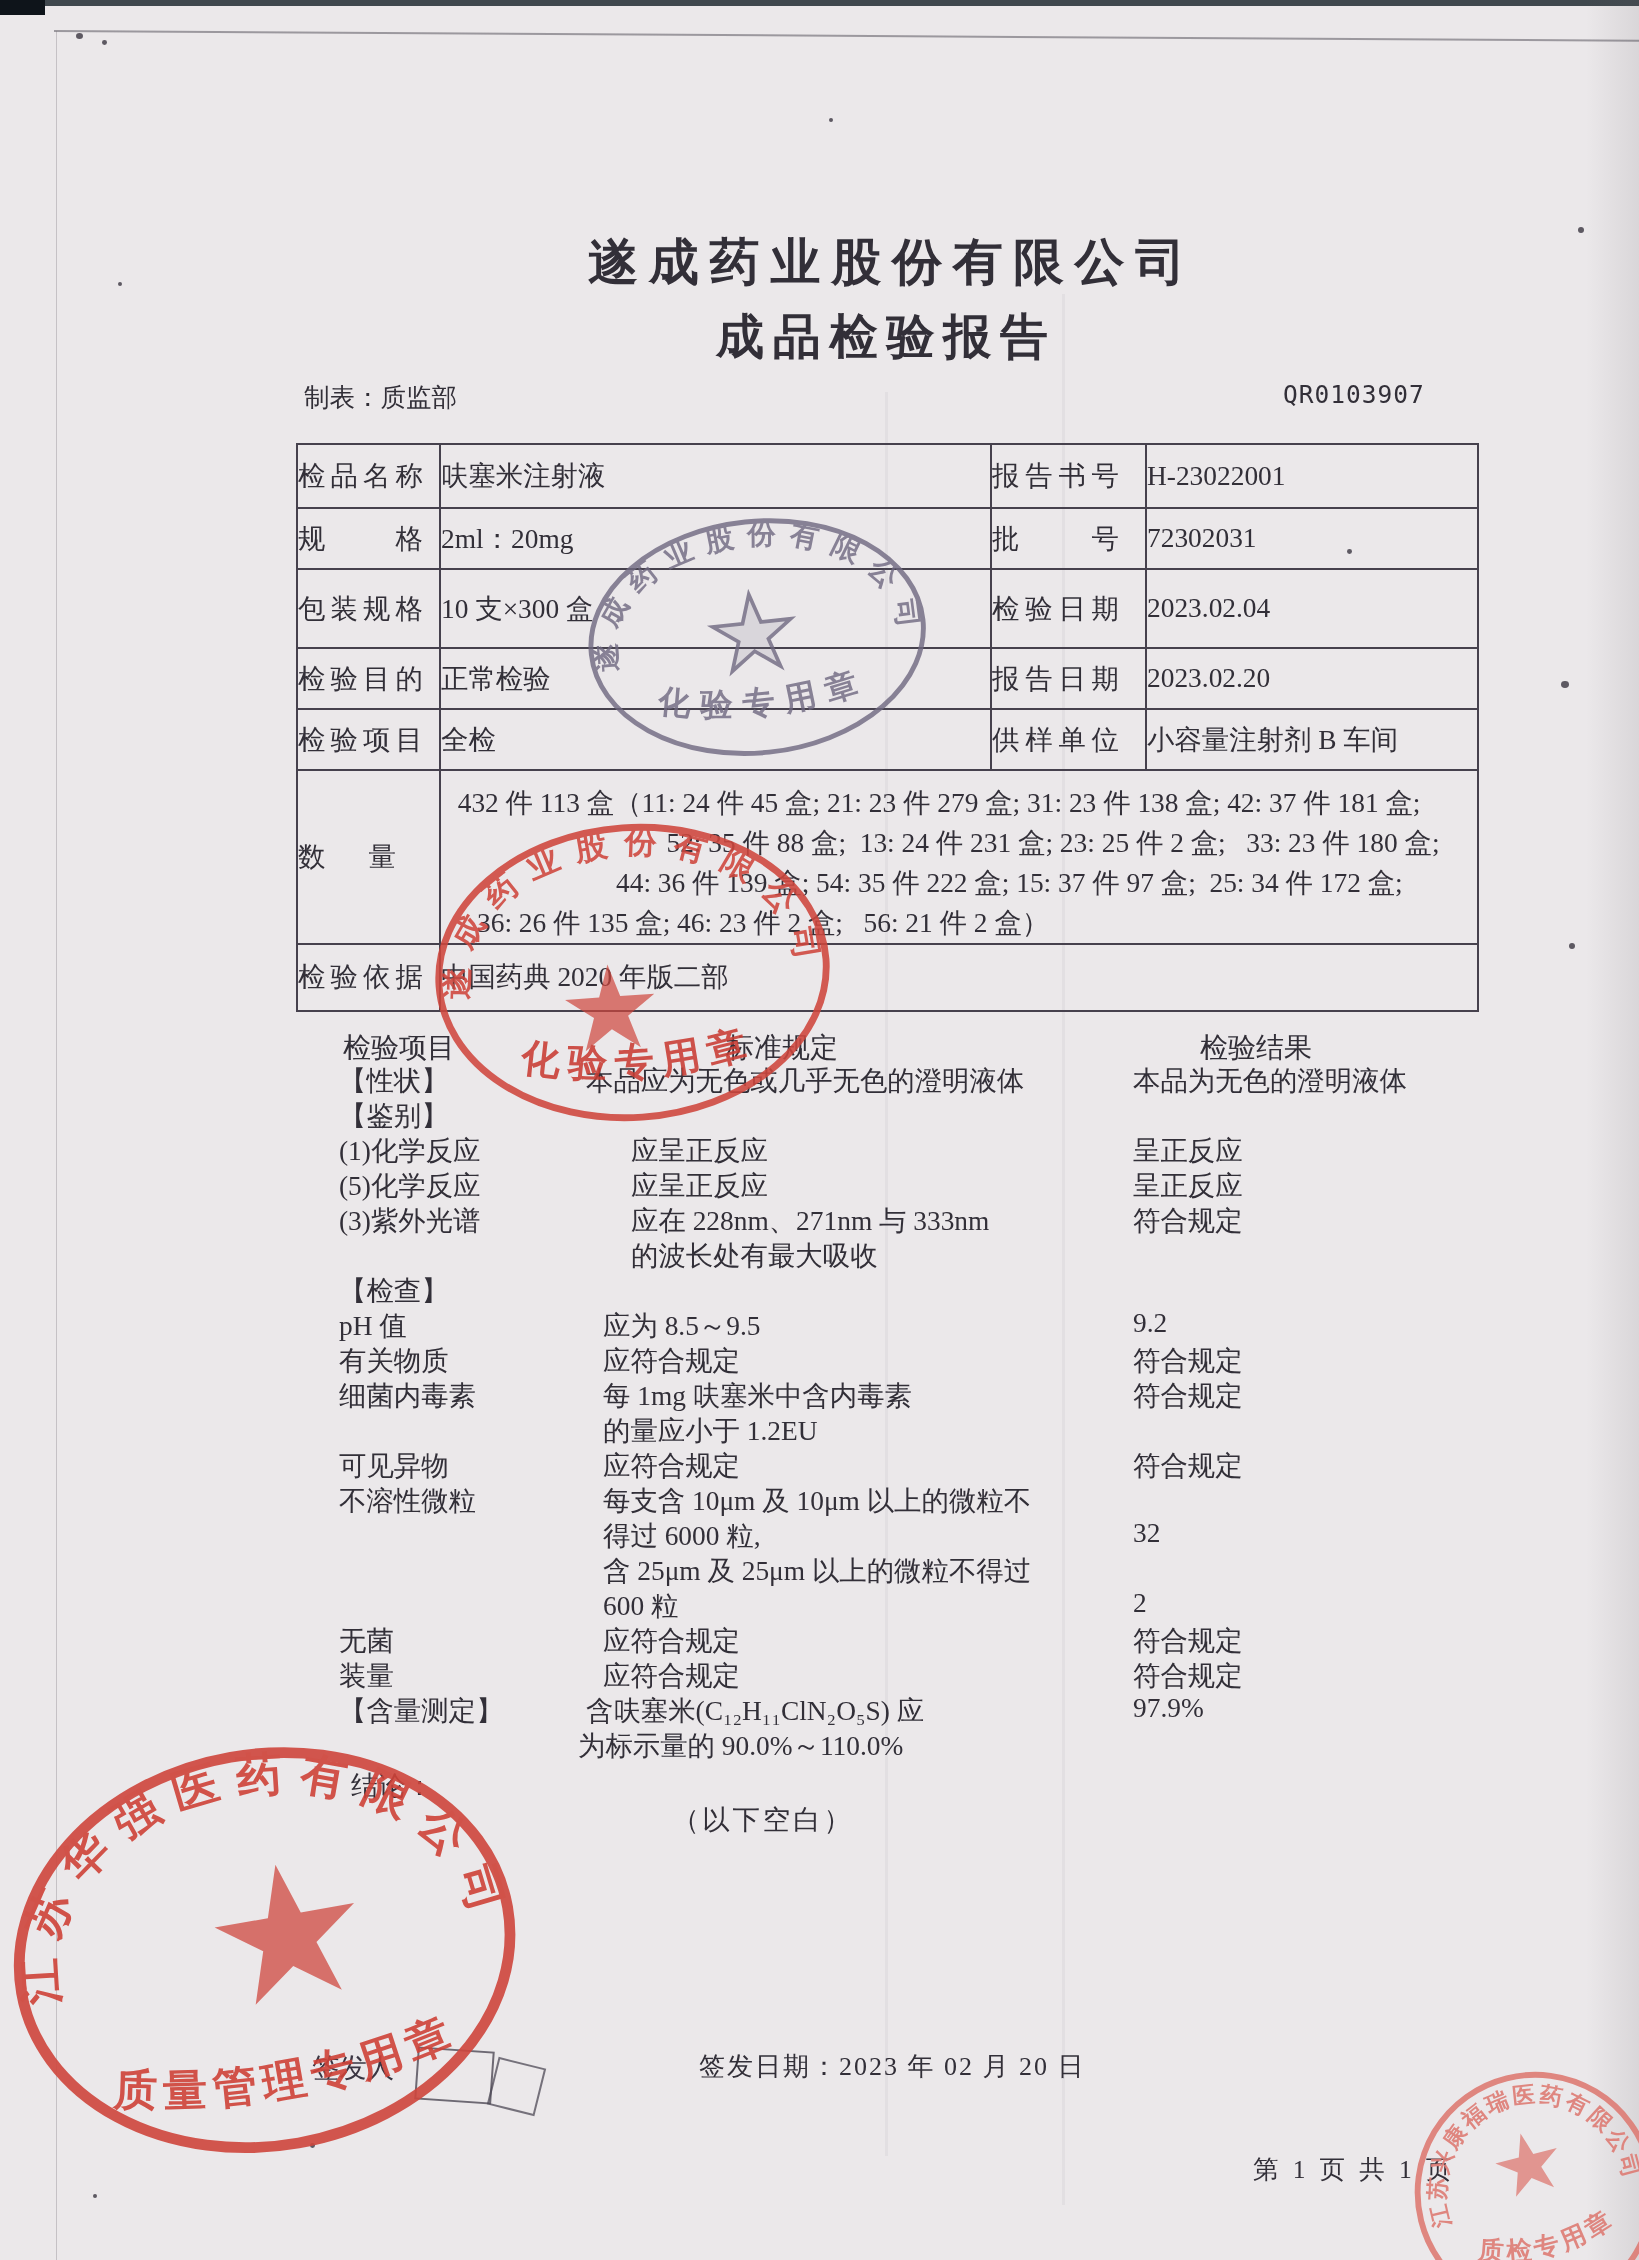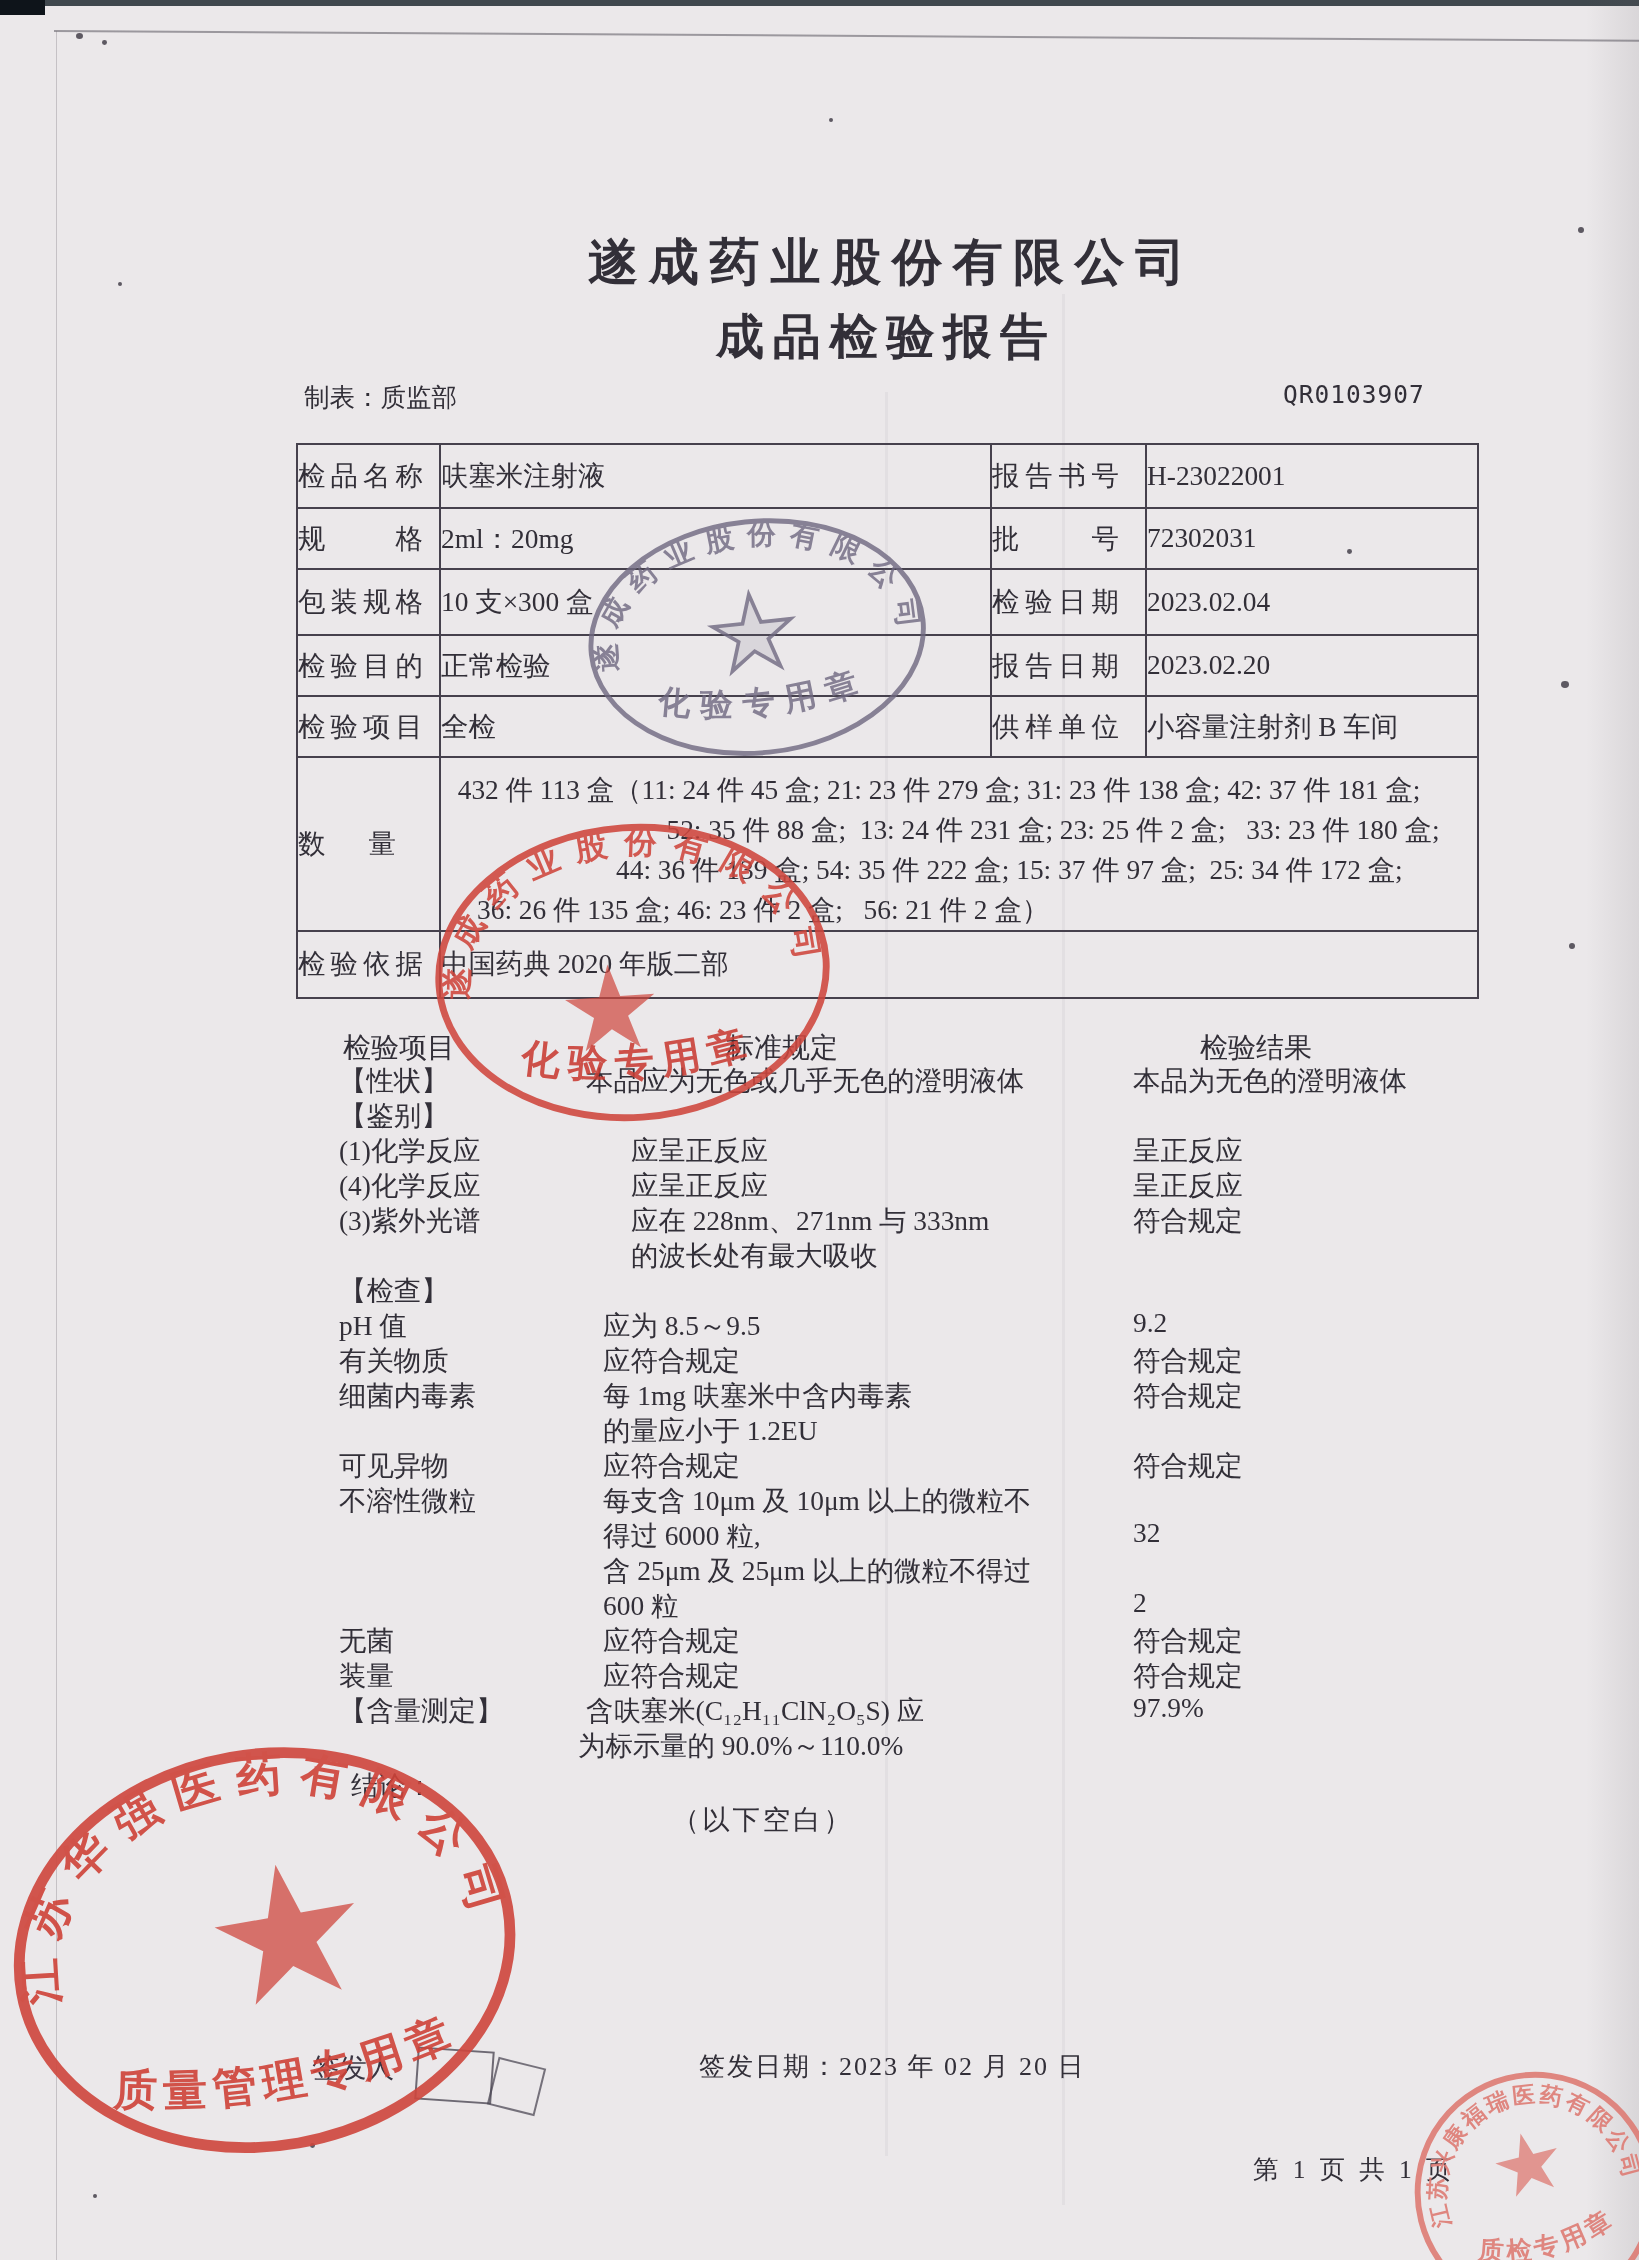--- a/index.html
+++ b/index.html
@@ -99,21 +99,21 @@
           <td class="c2">呋塞米注射液</td>
           <td class="c3"><span class="jl2">报告书号</span></td>
           <td class="c4">H-23022001</td>
         </tr>
         <tr style="height: 61px;">
           <td class="c1"><span class="jl">规格</span></td>
           <td class="c2">2ml：20mg</td>
           <td class="c3"><span class="jl2">批号</span></td>
           <td class="c4">72302031</td>
         </tr>
-        <tr style="height: 66px;">
+        <tr style="height: 79px;">
           <td class="c1"><span class="jl">包装规格</span></td>
           <td class="c2">10 支×300 盒</td>
           <td class="c3"><span class="jl2">检验日期</span></td>
           <td class="c4">2023.02.04</td>
         </tr>
         <tr style="height: 61px;">
           <td class="c1"><span class="jl">检验目的</span></td>
           <td class="c2">正常检验</td>
           <td class="c3"><span class="jl2">报告日期</span></td>
           <td class="c4">2023.02.20</td>
@@ -156,21 +156,21 @@
       </div>
       <div class="rrow" style="top: 35px;">
         <span class="ri">【鉴别】</span>
       </div>
       <div class="rrow" style="top: 70px;">
         <span class="ri">(1)化学反应</span>
         <span class="rstd c">应呈正反应</span>
         <span class="rres">呈正反应</span>
       </div>
       <div class="rrow" style="top: 105px;">
-        <span class="ri">(4)化学反应</span>
+        <span class="ri">(5)化学反应</span>
         <span class="rstd c">应呈正反应</span>
         <span class="rres">呈正反应</span>
       </div>
       <div class="rrow" style="top: 140px;">
         <span class="ri">(3)紫外光谱</span>
         <span class="rstd c">应在 228nm、271nm 与 333nm</span>
         <span class="rres">符合规定</span>
       </div>
       <div class="rrow" style="top: 175px;">
         <span class="rstd c">的波长处有最大吸收</span>

